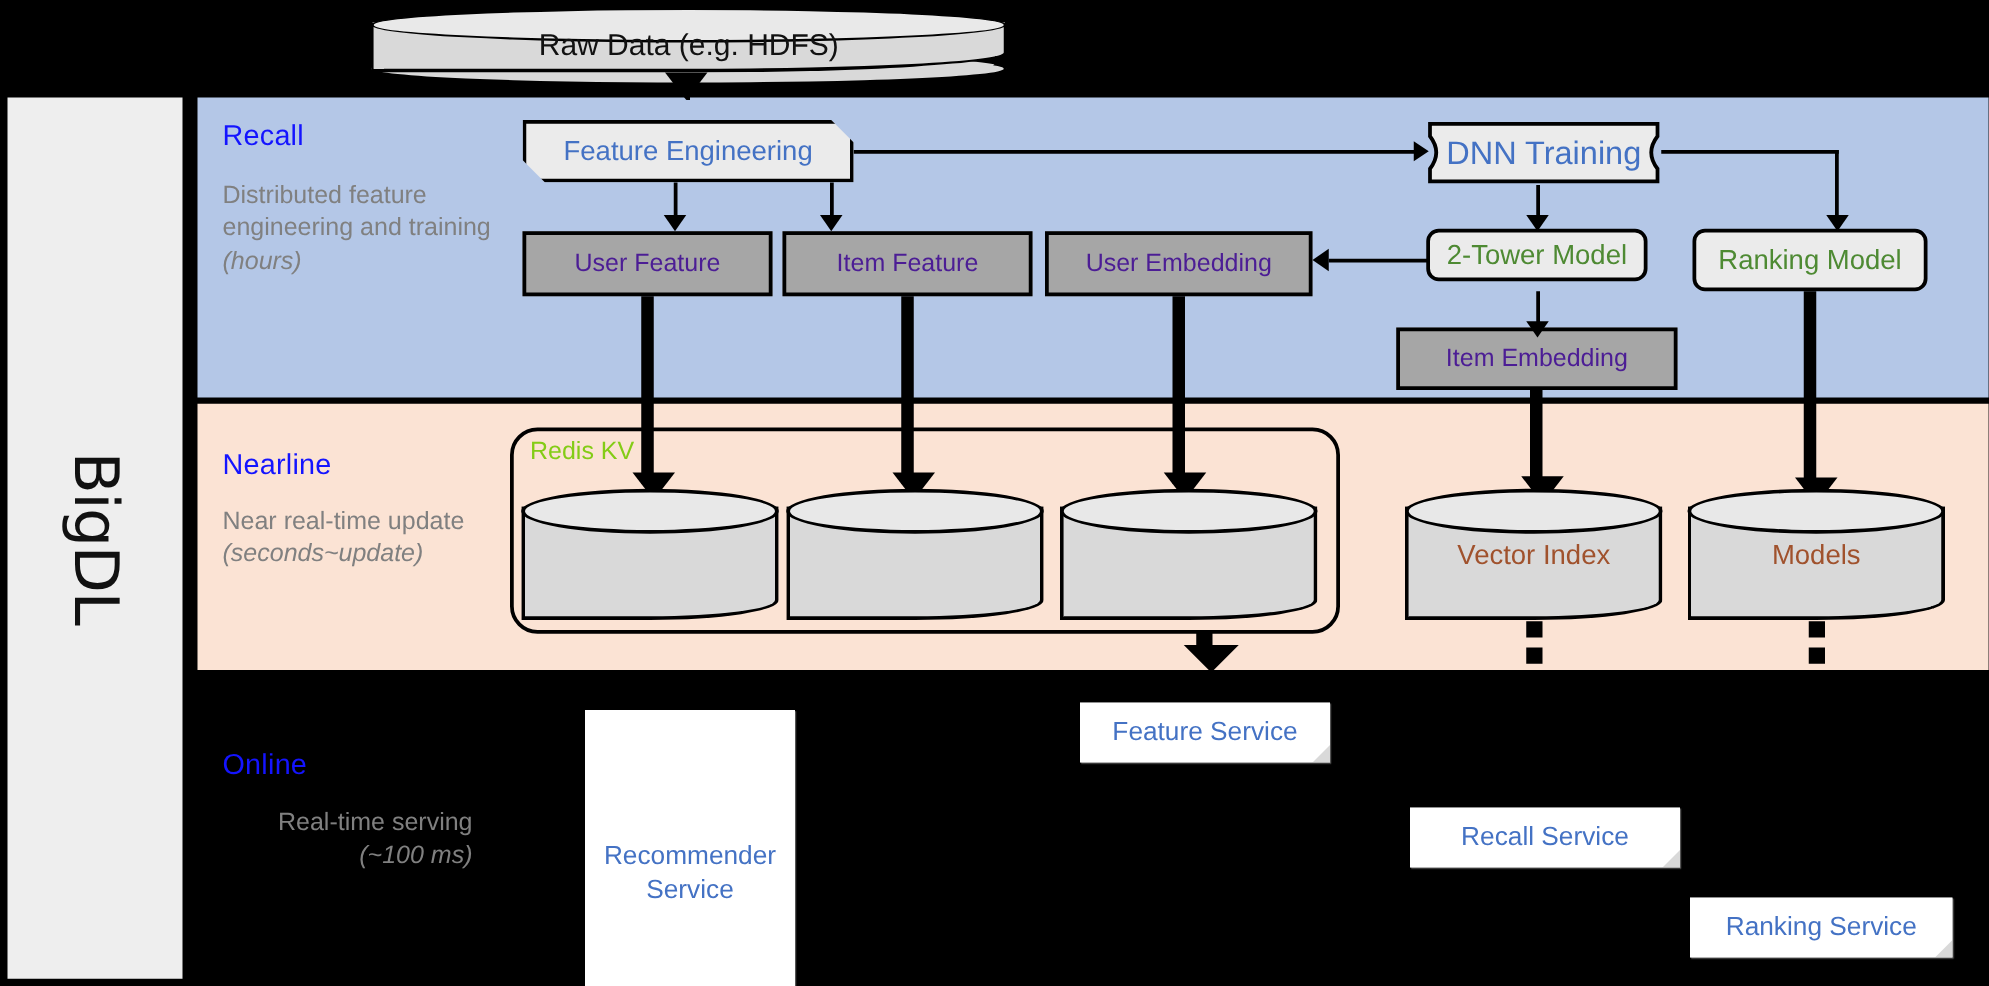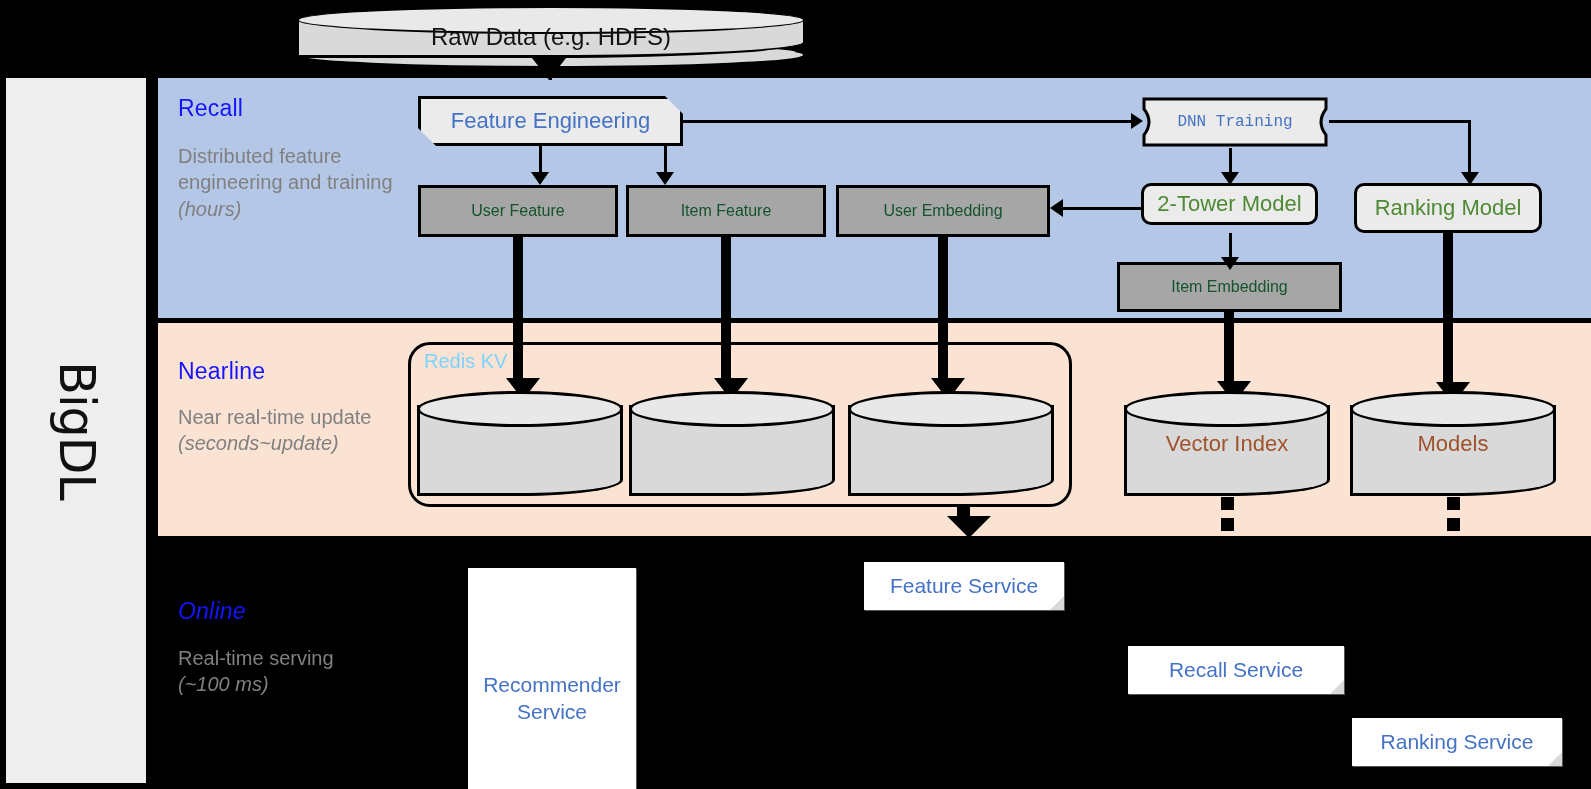--- a/index.html
+++ b/index.html
@@ -23,33 +23,33 @@
 
   
   .band-title{font-size:23px;color:#1414ff;font-weight:500;letter-spacing:.2px;}
   .band-sub{font-size:20px;color:#808080;line-height:1.32;}
   .band-sub i{font-style:italic;}
 
   
   .ctr{display:flex;align-items:center;justify-content:center;text-align:center;}
 
   
-  .graybox{background:#a6a6a6;border:3px solid #000;color:#14532d;font-size:16px;}
+  .graybox{background:#a6a6a6;border:3px solid #000;color:#4c1d95;font-size:20px;}
 
   
   .roundbox{background:#ebebeb;border:3px solid #000;border-radius:10px;font-size:22px;}
   .green{color:#4e8a33;}
   .blue{color:#4472c4;text-align:right;}
 
   
   #feature-engineering{background:#ebebeb;border:3px solid #000;font-size:22px;
       clip-path:polygon(0 0, calc(100% - 18px) 0, 100% 18px, 100% 100%, 18px 100%, 0 calc(100% - 18px));}
 
   
-  #dnn-training{font-size:16px;font-family:Liberation Mono, monospace;}
+  #dnn-training{font-size:26px;}
   #dnn-training svg{position:absolute;left:0;top:0;}
   #dnn-training .lbl{position:absolute;inset:0;}
 
   
   .cyl{position:absolute;text-align:right;}
   .cyl .body{position:absolute;left:0;right:0;bottom:0;top:14px;
       background:#d9d9d9;border-left:3px solid #000;border-right:3px solid #000;
       border-bottom:3px solid #000;border-radius:0 0 50%/0 0 16px 16px;}
   .cyl .top{position:absolute;left:0;right:0;top:0;height:30px;
       background:#e8e8e8;border:3px solid #000;border-radius:50%;}
@@ -63,21 +63,21 @@
   #raw-data .top{position:absolute;left:0;right:0;top:0;height:24px;background:#e9e9e9;
       border:2px solid #000;border-radius:50%;}
   #raw-data .bot{position:absolute;left:0;right:0;bottom:0;height:22px;background:#d9d9d9;
       border:2px solid #000;border-radius:50%;border-top-color:transparent;}
   #raw-data .lbl{position:absolute;inset:0;display:flex;align-items:center;justify-content:center;
       font-size:24px;color:#111;z-index:4;}
 
   
   #redis-kv{left:408px;top:342px;width:664px;height:165px;
       border:3px solid #000;border-radius:22px;}
-  #redis-kv-label{left:424px;top:350px;font-size:20px;color:#7dd3fc;}
+  #redis-kv-label{left:424px;top:350px;font-size:20px;color:#84cc16;}
 
   
   .service{background:#fff;font-size:21px;color:#4472c4;position:absolute;
       filter:drop-shadow(1px 1px 0 #555);}
   .service .inner{position:absolute;inset:0;background:#fff;
       clip-path:polygon(0 0,100% 0,100% calc(100% - 14px),calc(100% - 14px) 100%,0 100%);}
   .service .fold{position:absolute;right:0;bottom:0;width:14px;height:14px;
       background:#d9d9d9;clip-path:polygon(0 100%,100% 0,100% 100%);}
   .service .txt{position:absolute;inset:0;display:flex;align-items:center;
       justify-content:center;text-align:center;z-index:3;line-height:1.25;}
@@ -119,24 +119,24 @@
   <div class="band-sub"><span>Distributed feature engineering and training </span><i>(hours)</i></div>
 </div>
 
 <div class="abs" style="left:178px;top:358px;">
   <div class="band-title">Nearline</div>
 </div>
 <div class="abs" style="left:178px;top:404px;width:228px;">
   <div class="band-sub"><span>Near real-time update </span><i>(seconds~update)</i></div>
 </div>
 
-<div class="abs" style="left:178px;top:598px;font-style:italic;">
+<div class="abs" style="left:178px;top:598px;">
   <div class="band-title">Online</div>
 </div>
-<div class="abs" style="left:178px;top:645px;width:200px;">
+<div class="abs" style="left:178px;top:645px;width:200px;text-align:right;">
   <div class="band-sub"><span>Real-time serving </span><i>(~100 ms)</i></div>
 </div>
 
 <div class="cyl" id="raw-data">
   <div class="bot"></div>
   <div class="body"></div>
   <div class="top"></div>
   <div class="lbl">Raw Data (e.g. HDFS)</div>
 </div>
 

